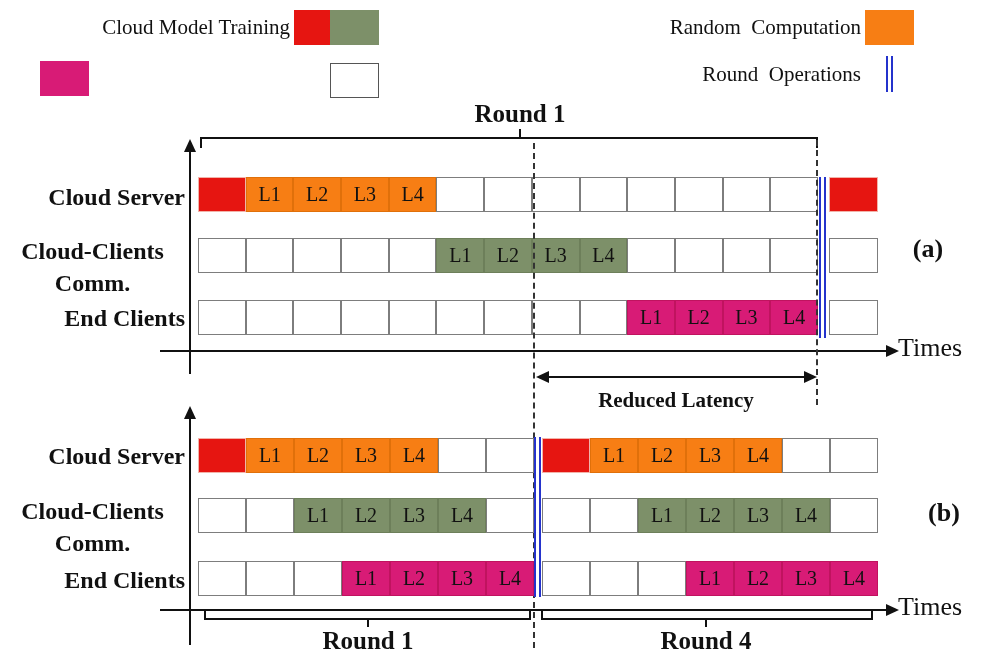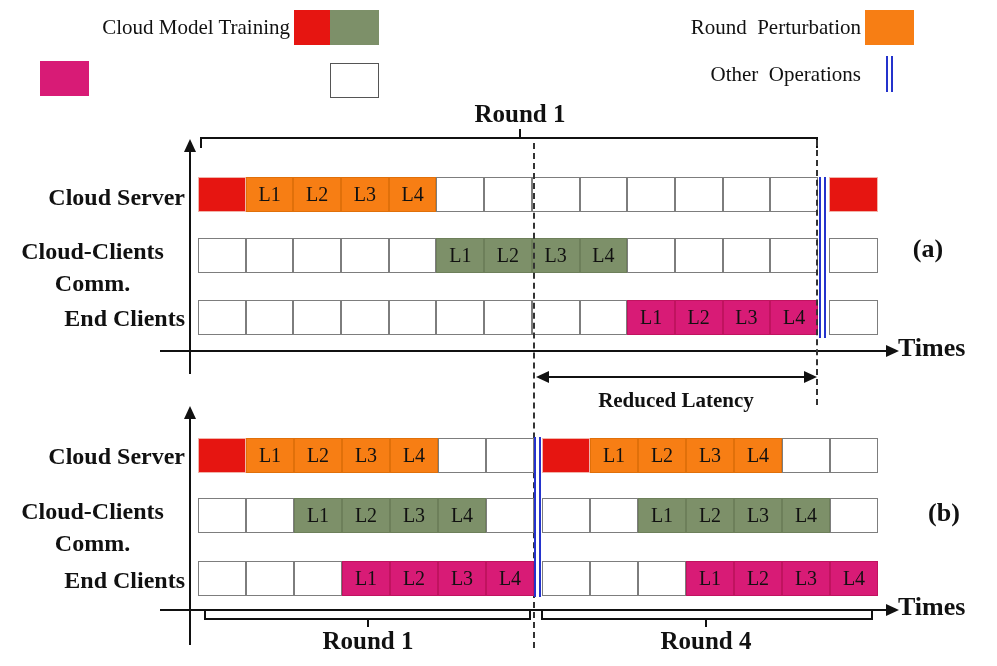--- a/index.html
+++ b/index.html
@@ -18,21 +18,21 @@
   .vline{width:0;border-left:2px solid #111;}
   .hline{height:0;border-top:2px solid #111;}
   .dashed{width:0;border-left:2px dashed #333;}
   .arrow-up{width:0;height:0;border-left:6px solid transparent;border-right:6px solid transparent;border-bottom:13px solid #111;}
   .arrow-right{width:0;height:0;border-top:6px solid transparent;border-bottom:6px solid transparent;border-left:13px solid #111;}
   .arrow-left{width:0;height:0;border-top:6px solid transparent;border-bottom:6px solid transparent;border-right:13px solid #111;}
   
   .rowlabel{font-weight:bold;font-size:24px;width:185px;text-align:right;line-height:27px;}
   .rowlabel.centered{text-align:center;line-height:32px;}
   .title{font-weight:bold;font-size:25px;text-align:center;width:200px;}
-  .times{font-weight:bold;font-size:26px;}
+  .times{font-weight:normal;font-size:26px;}
   .caption{font-weight:bold;font-size:26px;width:64px;text-align:center;}
   .rl-label{font-weight:bold;font-size:21px;width:240px;text-align:center;}
   
   .grow{display:flex;box-sizing:border-box;}
   .cell{flex:1;box-sizing:border-box;display:flex;align-items:center;justify-content:center;
         font-size:20px;color:#111;min-width:0;}
   .cell.idle{background:#fff;border:1px solid #7d7d7d;}
   .cell.red{border:1px solid #f2b3a9;}
   .cell.orange{border:1px solid #e0700a;}
   .cell.green{border:1px solid #6d7f5a;}
@@ -44,31 +44,31 @@
 <div id="canvas">
 
   <div class="leg-item" style="left:40px;top:8px;">
     <span class="leg-label w250">Cloud Model Training</span>
     <span class="swatch" style="background: rgb(230, 21, 17);"></span>
   </div>
   <div class="leg-item" style="left:330px;top:8px;">
     <span class="swatch" style="background: rgb(125, 144, 105);"></span>
   </div>
   <div class="leg-item" style="left:640px;top:8px;">
-    <span class="leg-label w221">Round  Perturbation</span>
+    <span class="leg-label w221">Random  Computation</span>
     <span class="swatch" style="background: rgb(247, 126, 20);"></span>
   </div>
   <div class="leg-item" style="left:40px;top:59px;">
     <span class="swatch" style="background: rgb(216, 27, 118);"></span>
   </div>
   <div class="leg-item" style="left:330px;top:61px;">
     <span class="swatch idle-swatch"></span>
   </div>
   <div class="leg-item" style="left:640px;top:55px;">
-    <span class="leg-label w221">Other  Operations</span>
+    <span class="leg-label w221">Round  Operations</span>
     <span class="double-bars" style="border-left-color: rgb(36, 51, 204); border-right-color: rgb(36, 51, 204);"></span>
   </div>
 
   <div class="abs title" style="left:420px;top:100px;">Round 1</div>
   <div class="abs hline" style="left:200px;top:137px;width:618px;"></div>
   <div class="abs vline" style="left:200px;top:137px;height:11px;"></div>
   <div class="abs vline" style="left:816px;top:137px;height:11px;"></div>
   <div class="abs vline" style="left:519px;top:129px;height:8px;"></div>
 
   <div class="abs rowlabel" style="left:0;top:184px;">Cloud Server</div>

